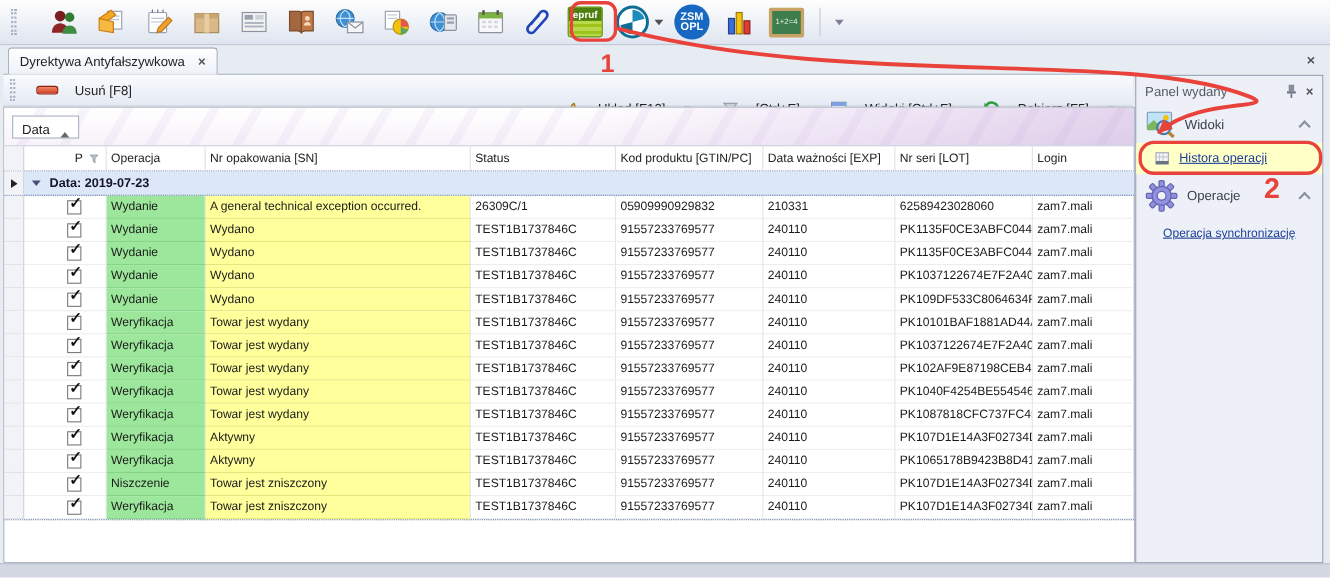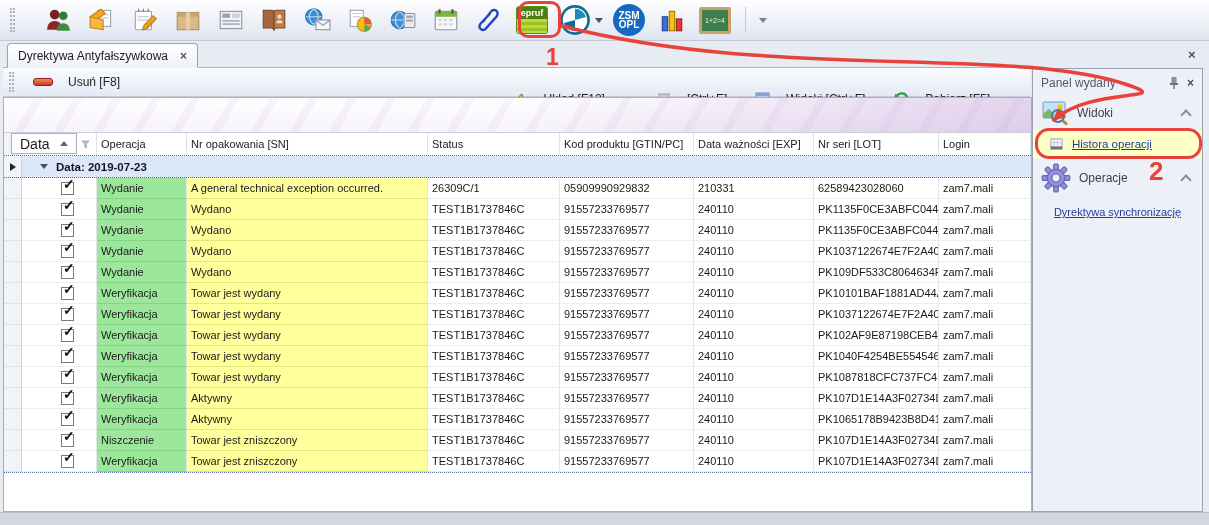--- a/index.html
+++ b/index.html
@@ -39,32 +39,32 @@
   .dcaret{width:0;height:0;border-left:3.5px solid transparent;border-right:3.5px solid transparent;border-top:4px solid #444;margin-left:2px;}
   
   .grid-frame{position:absolute;left:3px;top:97px;width:1029px;height:415px;background:#fff;border:1px solid #a8afbd;}
   .group-panel{height:35px;position:relative;
     background:
      linear-gradient(110deg, rgba(190,150,215,0) 50%, rgba(190,150,215,.18) 72%, rgba(165,115,195,.30) 100%),
      repeating-linear-gradient(120deg, rgba(255,255,255,0) 0 26px, rgba(190,150,215,.10) 26px 34px),
      linear-gradient(#ffffff,#f7f3fa);
     border-bottom:1px solid #c9cfdb;}
   .data-btn{position:absolute;left:7px;top:7px;height:21px;padding:0 8px;background:#fff;border:1px solid #a8b0c0;
-    display:flex;align-items:center;gap:10px;font-size:14px;color:#222;cursor:pointer;margin-top:28px;}
+    display:flex;align-items:flex-end;gap:10px;font-size:12px;color:#222;cursor:pointer;}
   .up-tri{width:0;height:0;border-left:4px solid transparent;border-right:4px solid transparent;border-bottom:5px solid #666;}
   .grid-cols{display:grid;grid-template-columns:18px 75px 90px 241px 132px 134px 120px 125px 1fr;}
   .header-row{height:23px;border-bottom:1px dotted #51689f;font-size:11px;color:#222;background:#fff;}
   .hcell{display:flex;align-items:center;padding:0 4px;border-right:1px solid #dfe2e8;overflow:hidden;white-space:nowrap;cursor:pointer;}
   .hcell.gut{border-right:1px solid #cfd3dc;background:#f2f3f6;cursor:default;}
   .hp-label{margin-left:42px;}
   .funnel{margin-left:auto;margin-right:2px;}
   .group-row{height:22px;background:#dce8f7;border-bottom:1px dotted #51689f;display:grid;grid-template-columns:18px 1fr;font-size:11.5px;}
   .group-row .gut{background:#f2f3f6;border-right:1px solid #cfd3dc;display:flex;align-items:center;justify-content:center;}
   .cur-arrow{width:0;height:0;border-top:4px solid transparent;border-bottom:4px solid transparent;border-left:6px solid #222;}
-  .group-cell{display:flex;align-items:center;gap:8px;padding-left:18px;font-weight:bold;color:#141428;text-align:right;}
+  .group-cell{display:flex;align-items:center;gap:8px;padding-left:7px;font-weight:bold;color:#141428;text-align:right;}
   .dn-tri{width:0;height:0;border-left:4px solid transparent;border-right:4px solid transparent;border-top:5px solid #44507a;}
   #grid-body{border-bottom:1px dotted #51689f;}
   .row{height:21px;font-size:11px;}
   .cell{display:flex;align-items:center;padding:0 4px;border-right:1px solid #e3e5ea;border-bottom:1px solid rgba(0,0,0,.07);overflow:hidden;white-space:nowrap;}
   .cell.gutter{background:#f2f3f6;border-right:1px solid #cfd3dc;}
   .cell.c-p{padding-left:39px;}
   .cell.green{background:var(--row-green);border-bottom:1px solid rgba(40,120,40,.18);}
   .cell.yellow{background:var(--row-yellow);border-bottom:1px solid rgba(150,150,30,.25);}
   .cbx{width:13px;height:13px;border:1px solid #7a7a7a;background:#fff;position:relative;}
   .cbx .tick{position:absolute;left:1px;top:-7px;font-size:14px;font-weight:bold;color:#111;}
@@ -601,21 +601,21 @@
         <rect x="11" y="1" width="4" height="24" rx="1" transform="rotate(-45 13 13)"></rect>
         <circle cx="13" cy="13" r="7.5"></circle>
       </g>
       <circle cx="13" cy="13" r="3.5" fill="#eef1f7" stroke="#6565b5"></circle>
     </svg>
     <span>Operacje</span>
     <span class="chev"></span>
   </div>
 
   <div class="wstrzymaj">
-    <a>Dyrektywa synchronizację</a>
+    <a>Operacja synchronizację</a>
   </div>
 </div>
 
 <div class="bottom-strip"></div>
 
 <div class="ann" id="rect1"></div>
 <div class="ann" id="label1">1</div>
 <div class="ann" id="rect2"></div>
 <div class="ann" id="label2">2</div>
 <svg class="ann" id="arrow-svg" width="1209" height="525">

